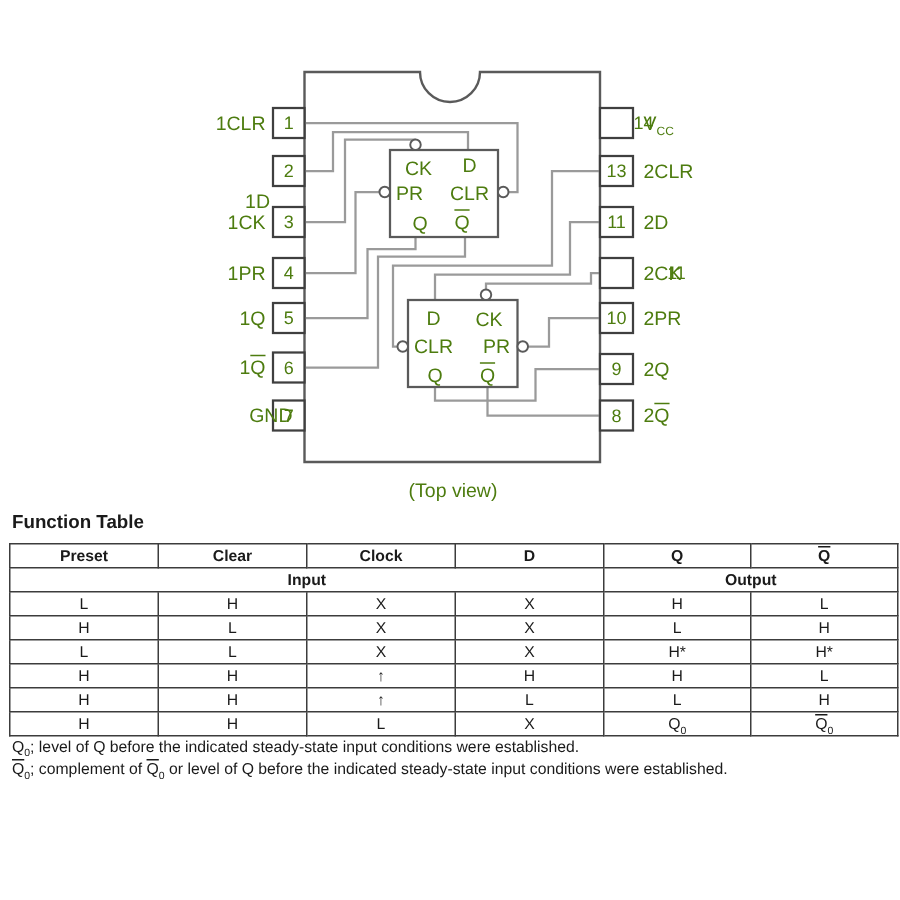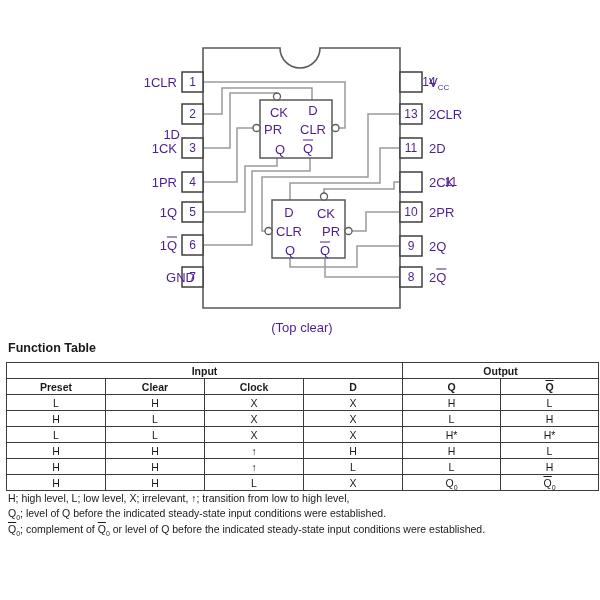--- a/index.html
+++ b/index.html
@@ -1,19 +1,19 @@
 <!DOCTYPE html>
 <html><head>
 <meta charset="utf-8">
 <style>
   html,body{margin:0;padding:0;background:#fff;}
   #canvas{position:relative;width:600px;height:600px;background:#fff;overflow:hidden;
           font-family:"Liberation Sans", sans-serif;color:#1a1a1a;}
   #diag-svg{position:absolute;left:0;top:0;}
-  .dlabel{position:absolute;transform:translate(-50%,-50%);font-size:13px;white-space:nowrap;color:#4c1d95;}
+  .dlabel{position:absolute;transform:translate(-50%,-50%);font-size:13px;white-space:nowrap;color:#4d7c0f;}
   .lab-r{transform:translate(-100%,-50%);}
   .lab-l{transform:translate(0,-50%);}
   .pin-num{font-size:12px;}
   .ff-lab{font-size:13px;}
   sub{font-size:8px;line-height:0;}
   .ov{text-decoration:overline;}
   #ft-title{position:absolute;left:8px;top:341px;font-size:12.5px;font-weight:bold;}
   #ftable{position:absolute;left:6px;top:362px;width:592px;border-collapse:collapse;table-layout:fixed;}
   #ftable th,#ftable td{border:1.6px solid #3c3c3c;padding:0;text-align:center;
                         font-size:10.5px;height:15px;color:#1a1a1a;}
@@ -99,43 +99,43 @@
       <div class="dlabel fmt lab-l" style="left:429px;top:148px;">2D</div>
       <div class="dlabel pin-num" style="left:411px;top:182px;margin-left:40px;">11</div>
       <div class="dlabel fmt lab-l" style="left:429px;top:182px;">2CK</div>
       <div class="dlabel pin-num" style="left:411px;top:212px;">10</div>
       <div class="dlabel fmt lab-l" style="left:429px;top:212px;">2PR</div>
       <div class="dlabel pin-num" style="left:411px;top:246px;">9</div>
       <div class="dlabel fmt lab-l" style="left:429px;top:246px;">2Q</div>
       <div class="dlabel pin-num" style="left:411px;top:277px;">8</div>
       <div class="dlabel fmt lab-l" style="left:429px;top:277px;">2<span class="ov">Q</span></div>
     </div>
-  <div class="dlabel fmt" id="top-view" style="left:302px;top:327px;">(Top clear)</div>
+  <div class="dlabel fmt" id="top-view" style="left:302px;top:327px;">(Top view)</div>
   <div id="ft-title">Function Table</div>
   <table id="ftable">
       <colgroup>
         <col style="width: 99px;">
         <col style="width: 99px;">
         <col style="width: 99px;">
         <col style="width: 99px;">
         <col style="width: 98px;">
         <col style="width: 98px;">
       </colgroup>
       <thead>
         <tr>
-          <th colspan="4">Input</th>
-          <th colspan="2">Output</th>
-        </tr>
-        <tr>
           <th class="fmt">Preset</th>
           <th class="fmt">Clear</th>
           <th class="fmt">Clock</th>
           <th class="fmt">D</th>
           <th class="fmt">Q</th>
           <th class="fmt"><span class="ov">Q</span></th>
+        </tr>
+        <tr>
+          <th colspan="4">Input</th>
+          <th colspan="2">Output</th>
         </tr>
       </thead>
       <tbody>
         <tr>
           <td class="fmt">L</td>
           <td class="fmt">H</td>
           <td class="fmt">X</td>
           <td class="fmt">X</td>
           <td class="fmt">H</td>
           <td class="fmt">L</td>
@@ -176,17 +176,16 @@
           <td class="fmt">H</td>
           <td class="fmt">H</td>
           <td class="fmt">L</td>
           <td class="fmt">X</td>
           <td class="fmt">Q<sub>0</sub></td>
           <td class="fmt"><span class="ov">Q</span><sub>0</sub></td>
         </tr>
       </tbody>
     </table>
   <div id="notes">
-      <div class="note fmt">H; high level, L; low level, X; irrelevant, ↑; transition from low to high level,</div>
       <div class="note fmt">Q<sub>0</sub>; level of Q before the indicated steady-state input conditions were established.</div>
       <div class="note fmt"><span class="ov">Q</span><sub>0</sub>; complement of <span class="ov">Q</span><sub>0</sub> or level of Q before the indicated steady-state input conditions were established.</div>
     </div>
 </div>
 
 </body></html>

